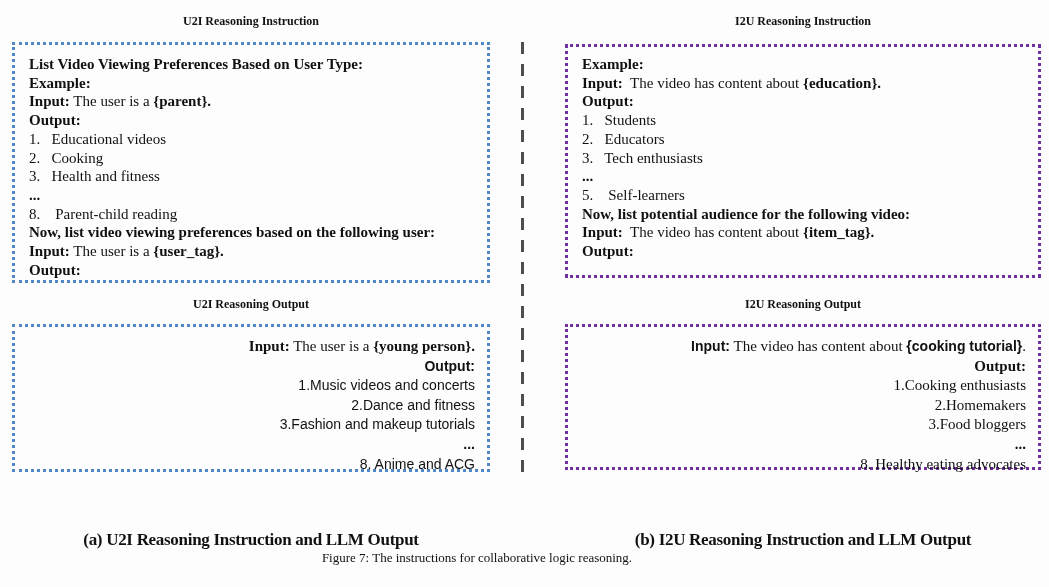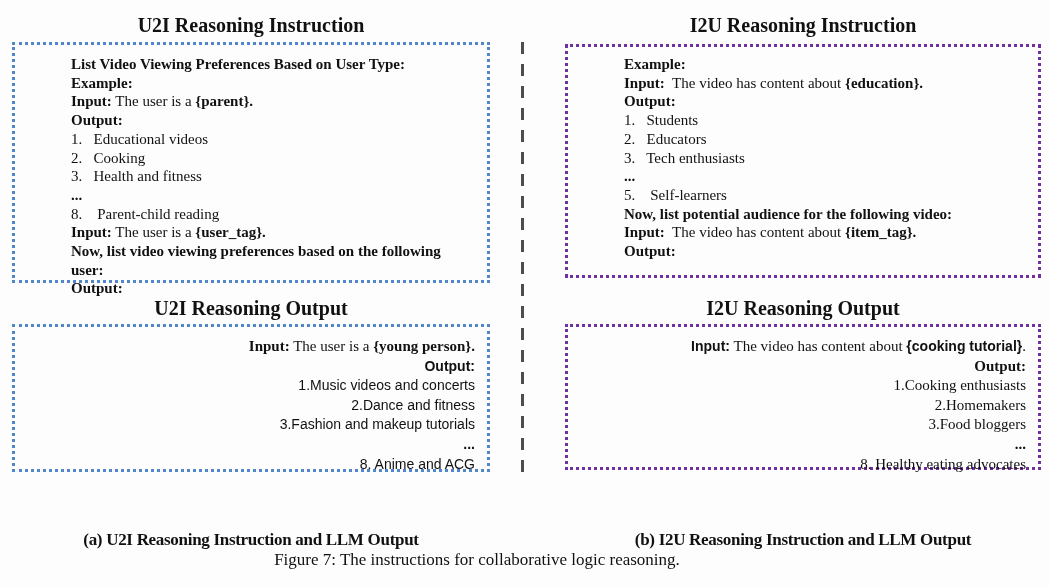--- a/index.html
+++ b/index.html
@@ -17,30 +17,29 @@
     box-sizing: border-box;
     background: transparent;
   }
   .box.purple { border-color: var(--i2u, #7030a0); }
   .box-body { padding: 10px 12px 0 14px; }
   .line {
     white-space: pre-wrap;
     font-size: 15px;
     line-height: 18.7px;
     font-family: "Liberation Serif", serif;
-    margin-left: 42px;
   }
   .outbox .line { line-height: 19.6px; text-align: right; }
   .line .b { font-weight: bold; }
   .line .sans { font-family: "Liberation Sans", sans-serif; font-size: 14px; }
   .panel-title {
     position: absolute;
     text-align: center;
     font-weight: bold;
-    font-size: 20px;
+    font-size: 12px;
     font-family: "Liberation Serif", serif;
   }
   .divider {
     position: absolute;
     width: 3px;
     background: repeating-linear-gradient(
       to bottom,
       var(--div, #4d4d4d) 0px, var(--div, #4d4d4d) 12px,
       transparent 12px, transparent 22px);
   }
@@ -50,42 +49,42 @@
     font-weight: bold;
     font-size: 17px;
     letter-spacing: -0.3px;
     font-family: "Liberation Serif", serif;
     margin-top: 20px;
   }
   .fig-caption {
     position: absolute;
     left: 0; width: 954px;
     text-align: center;
-    font-size: 17px;
+    font-size: 13px;
     font-family: "Liberation Serif", serif;
   }
 </style>
 </head>
 <body>
 
 <div class="panel-title" style="left:12px; top:14px; width:478px;">U2I Reasoning Instruction</div>
 
 <div class="box" style="left:12px; top:42px; width:478px; height:241px;">
   <div class="box-body">
       <div class="line"><span class="b">List Video Viewing Preferences Based on User Type:</span></div>
       <div class="line"><span class="b">Example:</span></div>
       <div class="line"><span class="b">Input:</span><span> The user is a </span><span class="b">{parent}.</span></div>
       <div class="line"><span class="b">Output:</span></div>
       <div class="line"><span>1.   Educational videos</span></div>
       <div class="line"><span>2.   Cooking</span></div>
       <div class="line"><span>3.   Health and fitness</span></div>
       <div class="line"><span class="b">...</span></div>
       <div class="line"><span>8.    Parent-child reading</span></div>
+      <div class="line"><span class="b">Now, list video viewing preferences based on the following user:</span></div>
       <div class="line"><span class="b">Input:</span><span> The user is a </span><span class="b">{user_tag}.</span></div>
-      <div class="line"><span class="b">Now, list video viewing preferences based on the following user:</span></div>
       <div class="line"><span class="b">Output:</span></div>
     </div>
 </div>
 
 <div class="panel-title" style="left:12px; top:297px; width:478px;">U2I Reasoning Output</div>
 
 <div class="box outbox" style="left:12px; top:324px; width:478px; height:148px;">
   <div class="box-body">
       <div class="line"><span class="b">Input:</span><span> The user is a </span><span class="b">{young person}.</span></div>
       <div class="line"><span class="b sans">Output:</span></div>

